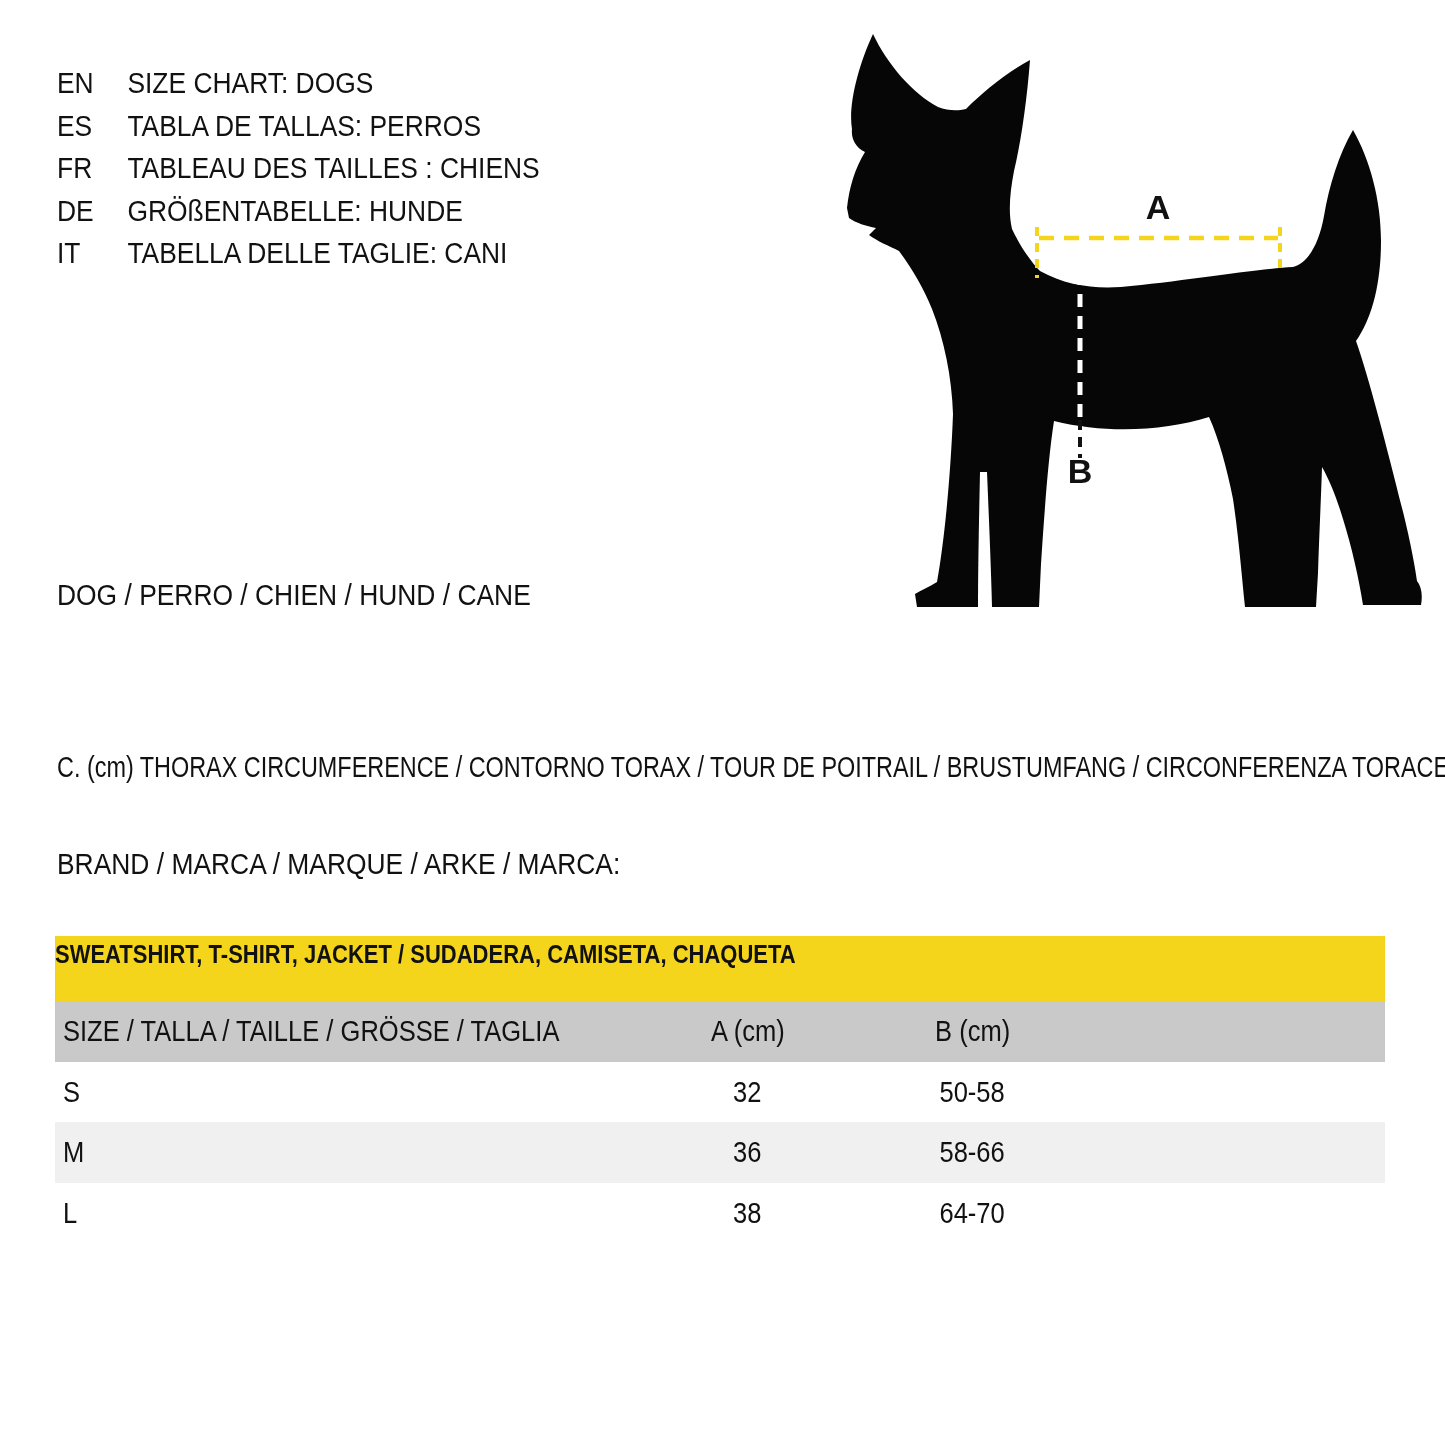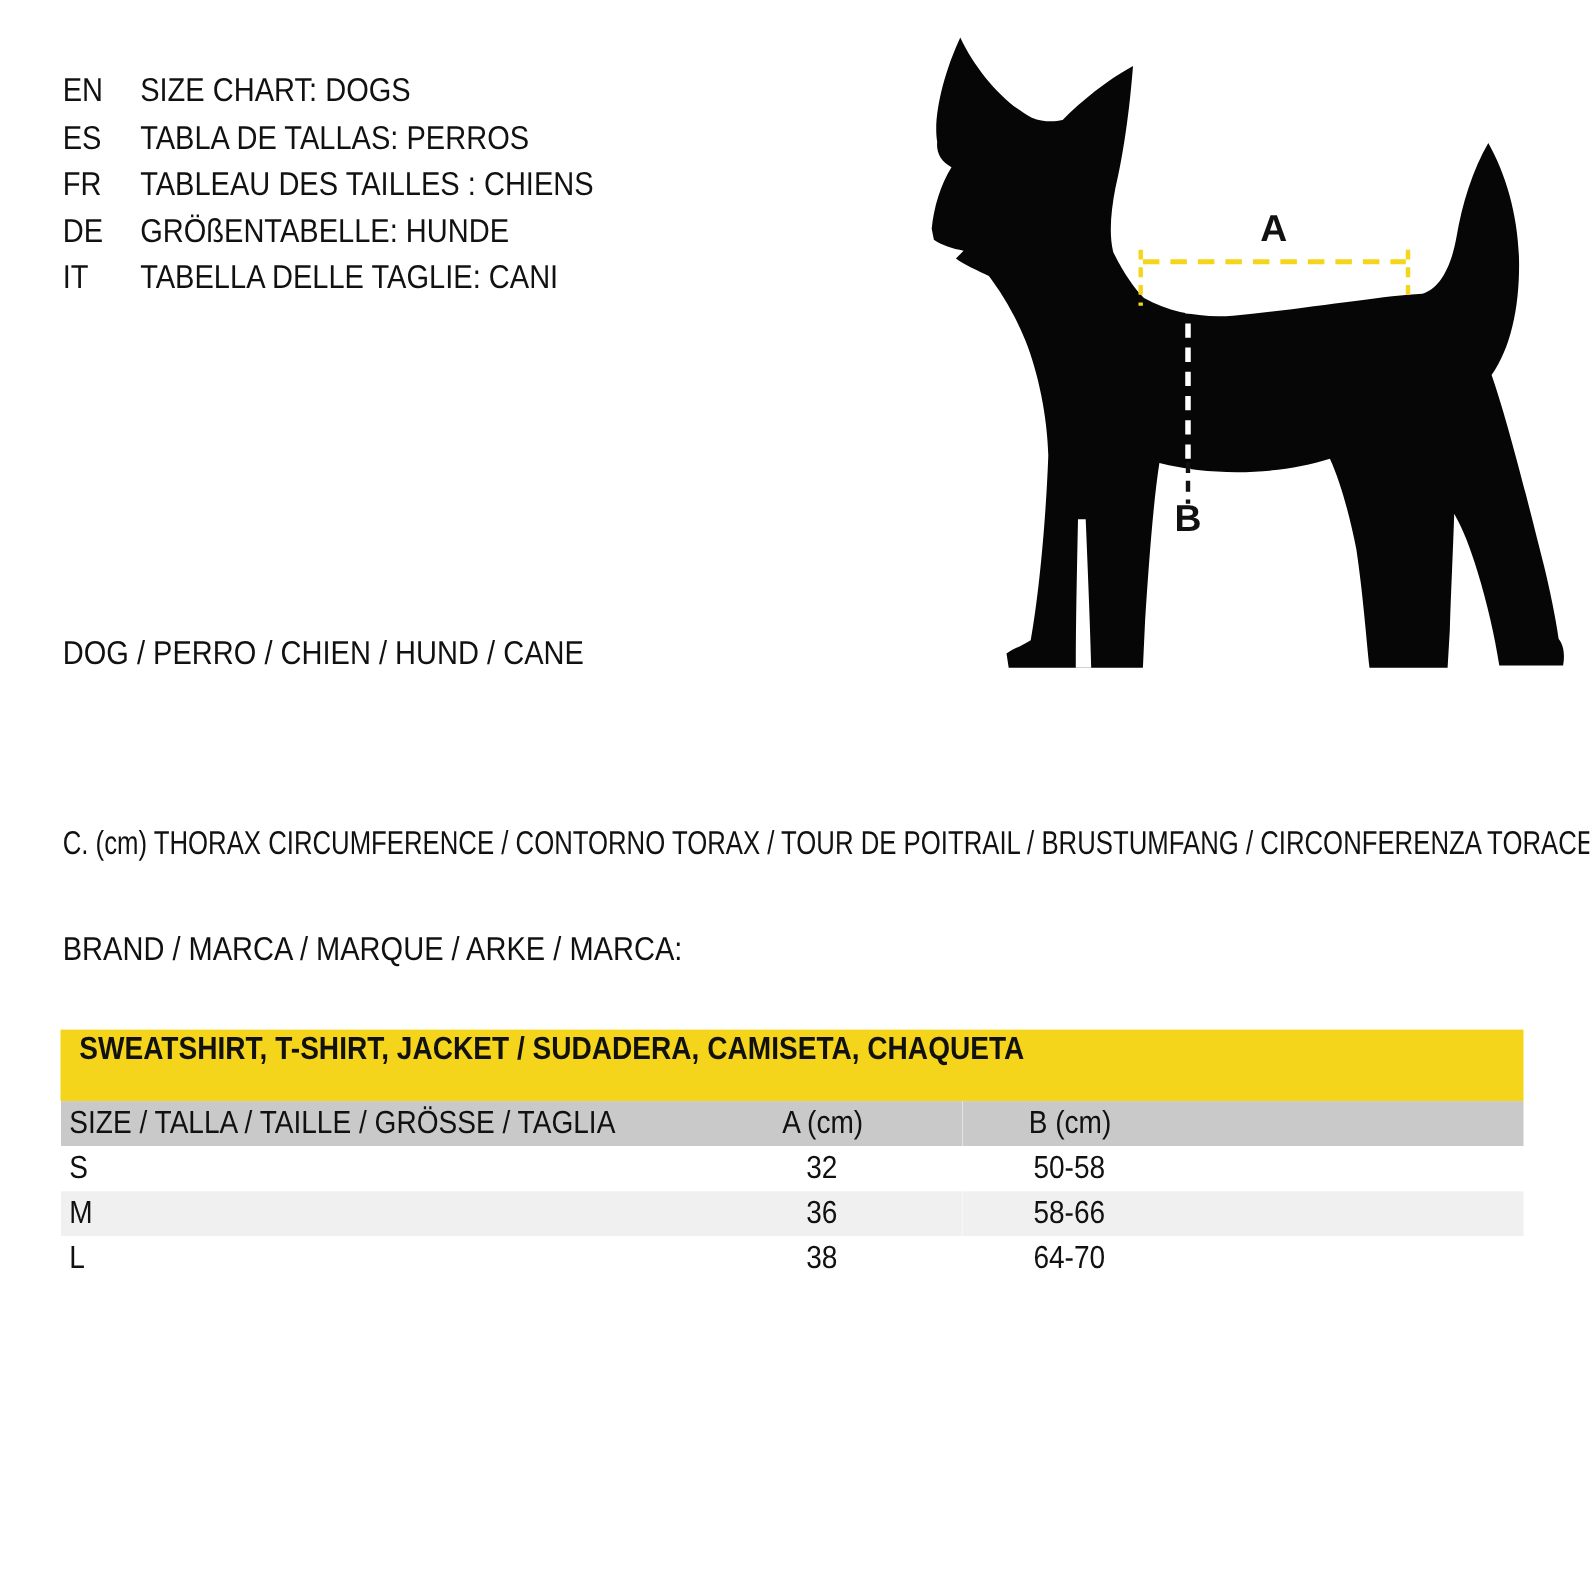--- a/index.html
+++ b/index.html
@@ -34,27 +34,27 @@
 
   
   .text-line{position:absolute;left:57px;font-size:30px;white-space:nowrap;}
   .dog-caption{top:578px;}
   .legend-a{top:708px;}
   .legend-c{top:750px;}
   .brand-line{top:847px;}
 
   
   .size-table{position:absolute;left:55px;top:936px;width:1330px;}
-  .table-title{background:var(--accent-yellow);height:65px;padding:3px 0 0 17px;font-weight:bold;font-size:29px;line-height:31px;}
+  .table-title{background:var(--accent-yellow);height:65px;padding:3px 0 0 0;font-weight:bold;font-size:25px;line-height:31px;}
   table{border-collapse:collapse;table-layout:fixed;width:1330px;}
   col.c-size{width:565px;}
   col.c-a{width:255px;}
   col.c-b{width:195px;}
   col.c-fill{width:315px;}
-  th,td{font-weight:normal;font-size:29px;height:41px;line-height:32.5px;padding:4px;text-align:center;overflow:hidden;}
+  th,td{font-weight:normal;font-size:29px;height:41px;line-height:32.5px;padding:14px;text-align:center;overflow:hidden;}
   th:first-child,td:first-child{text-align:left;padding-left:8px;}
   thead tr{background:var(--header-gray);}
   tbody tr:nth-child(even){background:var(--row-alt-gray);}
 </style>
 </head>
 <body>
 
 <div class="canvas">
 
   <div class="lang-block">

